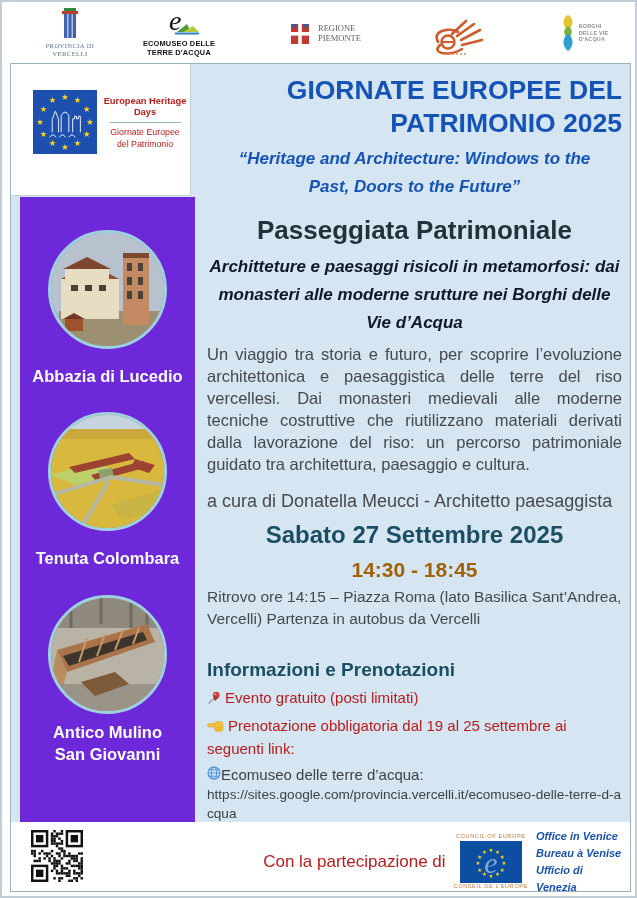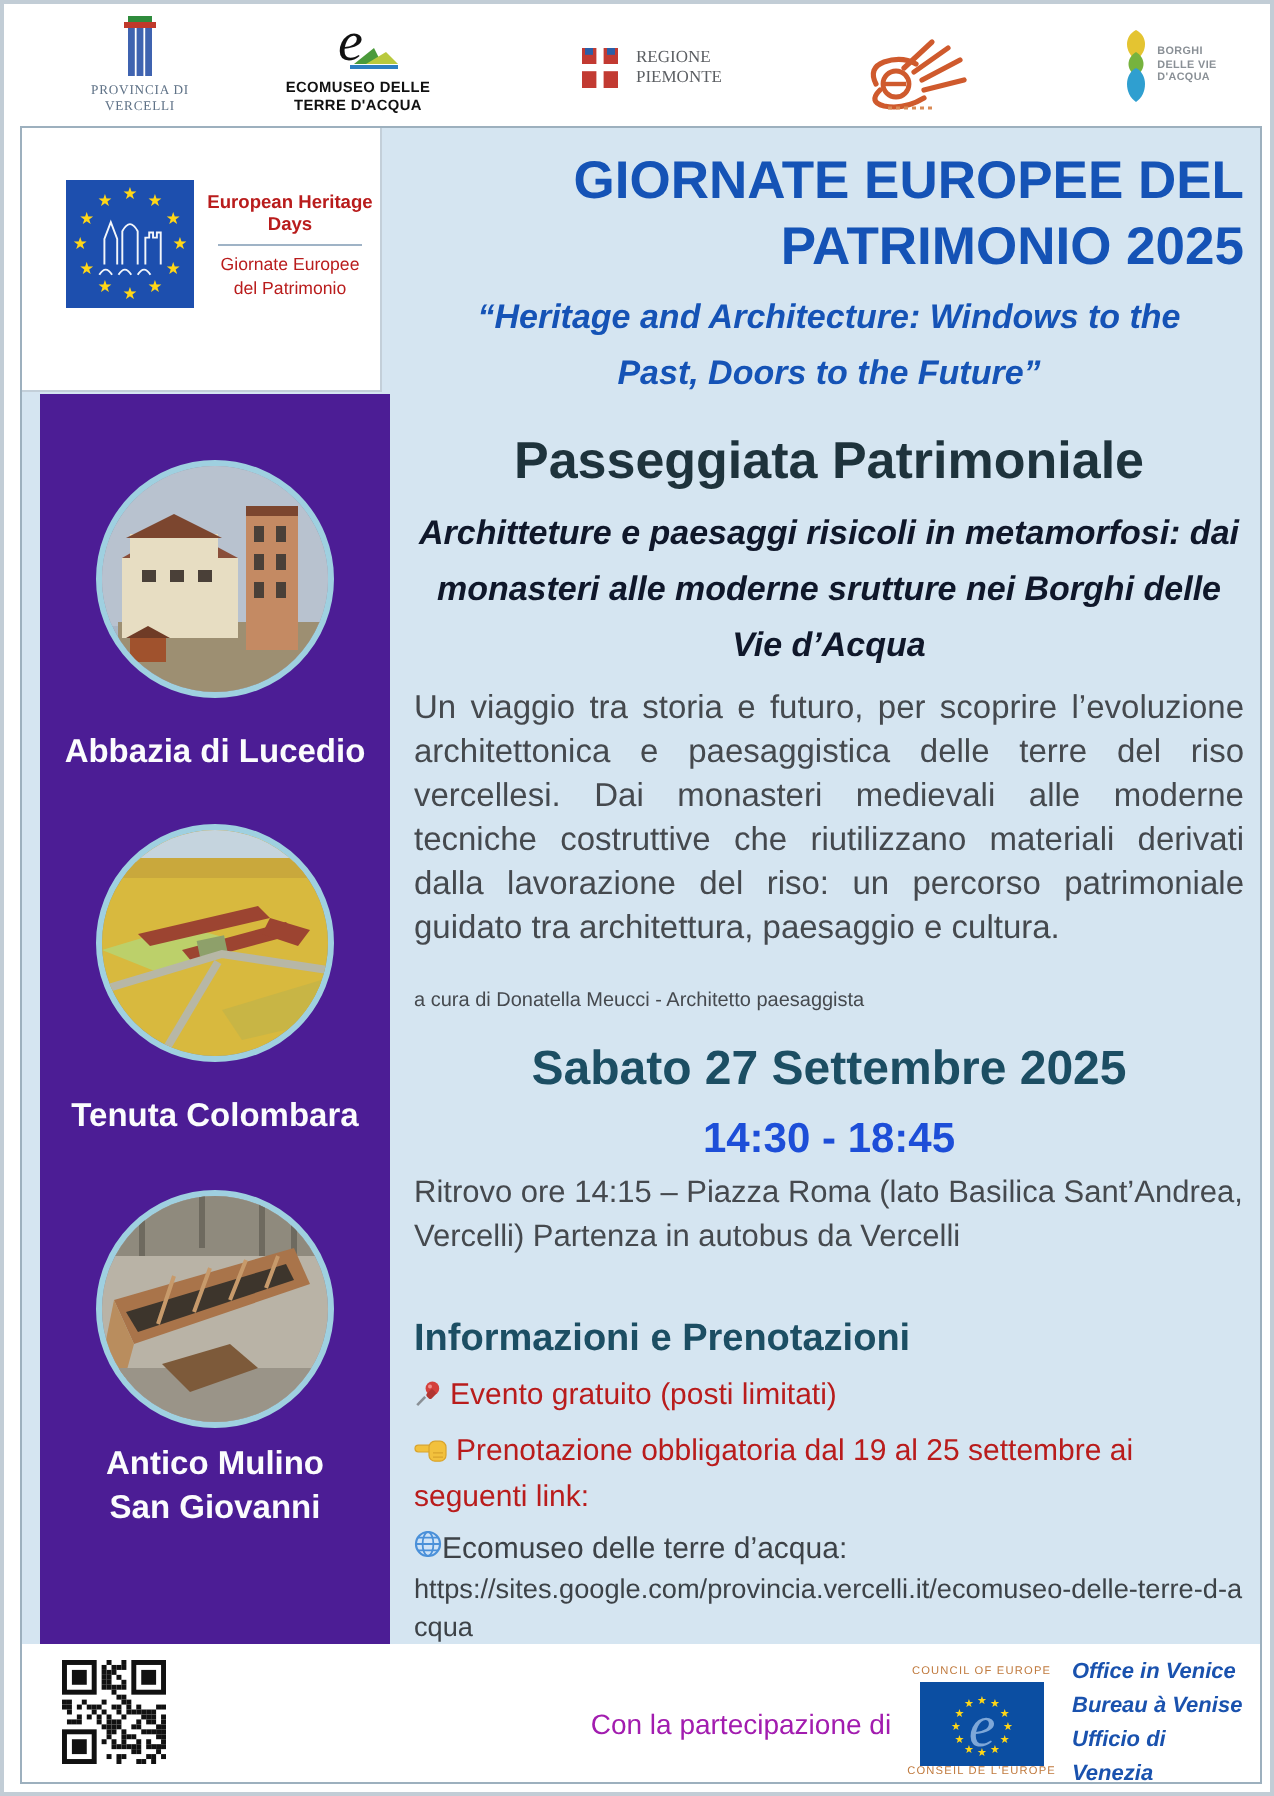--- a/index.html
+++ b/index.html
@@ -21,51 +21,51 @@
   #poster{position:absolute;left:8px;top:61px;width:621px;height:829px;
           background:#d5e5f1;border:1px solid #9db0be;box-sizing:border-box;}
   
   #ehd-box{position:absolute;left:0;top:0;width:180px;height:132px;background:#ffffff;
            border-right:1px solid #c3cfd9;border-bottom:1px solid #c3cfd9;box-sizing:border-box;}
   #ehd-flag{position:absolute;left:22px;top:26px;width:64px;height:64px;}
   #ehd-text{position:absolute;left:92px;top:32px;width:84px;text-align:center;color:#b91c1c;}
   #ehd-text .l1{font-size:9.3px;font-weight:bold;line-height:1.2;}
   #ehd-text .sep{border-top:1px solid #9fb3c6;margin:4px 6px;}
   #ehd-text .l2{font-size:8.8px;line-height:1.3;}
-  #sidebar{position:absolute;left:9px;top:133px;width:175px;height:625px;background:#4c1d95;}
+  #sidebar{position:absolute;left:9px;top:133px;width:175px;height:625px;background:#6d28d9;}
   .circle{position:absolute;left:28px;width:119px;height:119px;border-radius:50%;
           border:3px solid #9fd0e0;overflow:hidden;box-sizing:border-box;background:#7d95a8;}
   .circle svg{display:block;width:100%;height:100%;}
   .side-label{position:absolute;left:0;width:175px;text-align:center;color:#fbfcfd;
               font-size:16.5px;font-weight:bold;line-height:1.35;}
   
   #content{position:absolute;left:184px;top:0;width:437px;height:758px;
            box-sizing:border-box;padding:0 10px 0 12px;}
   .title{margin-top:10px;text-align:right;color:#1553b6;font-weight:bold;
          font-size:26.5px;line-height:33px;}
   .subtitle{margin-top:5px;text-align:center;color:#1553b6;font-weight:bold;font-style:italic;
             font-size:17px;line-height:28px;padding:0 14px;}
   .event-name{margin-top:13px;text-align:center;color:#1e333c;font-weight:bold;font-size:26px;line-height:32px;}
   .theme{margin-top:7px;text-align:center;color:#0f172a;font-weight:bold;font-style:italic;
          font-size:17px;line-height:28px;}
   .descr{margin-top:6px;text-align:justify;color:#45494e;font-size:16.5px;line-height:22px;}
-  .curator{margin-top:17px;color:#45494e;font-size:10px;line-height:18px;}
+  .curator{margin-top:17px;color:#45494e;font-size:18px;line-height:18px;}
   .date{margin-top:10px;text-align:center;color:#1c4e63;font-weight:bold;font-size:24px;line-height:30px;}
-  .time{margin-top:7px;text-align:center;color:#1d4ed8;font-weight:bold;font-size:21px;line-height:26px;}
+  .time{margin-top:7px;text-align:center;color:#a16207;font-weight:bold;font-size:21px;line-height:26px;}
   .meeting{margin-top:3px;color:#45494e;font-size:15.5px;line-height:22px;}
   .info-h{margin-top:28px;color:#1c4e63;font-weight:bold;font-size:19px;line-height:24px;}
   .bullet{margin-top:5px;color:#b91c1c;font-size:15px;line-height:21px;}
   .bullet .ic{display:inline-block;vertical-align:-2px;margin-right:4px;}
   .links{margin-top:6px;color:#3d4247;font-size:15px;line-height:20px;}
   .url{font-size:13.6px;line-height:19px;color:#3d4247;word-break:break-all;}
   
   #footer{position:absolute;left:0;top:758px;width:619px;height:69px;background:#ffffff;}
   #qr{position:absolute;left:20px;top:8px;width:52px;height:52px;}
   #foot-right{position:absolute;right:4px;top:6px;display:flex;align-items:center;gap:8px;}
-  .partec{font-size:14px;color:#a21caf;}
+  .partec{font-size:17px;color:#b91c1c;}
   .coe{display:flex;flex-direction:column;align-items:center;}
   .coe .coe-cap{font-size:5.6px;color:#c07a3e;letter-spacing:.6px;line-height:1.4;}
   .office{width:90px;color:#1a52ae;font-weight:bold;font-style:italic;font-size:11px;line-height:1.55;}
 </style>
 </head>
 <body>
 
 <div id="stage">
 
   <div id="logo-strip">

